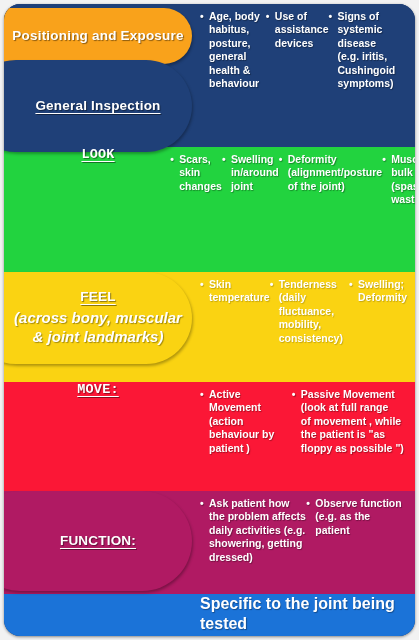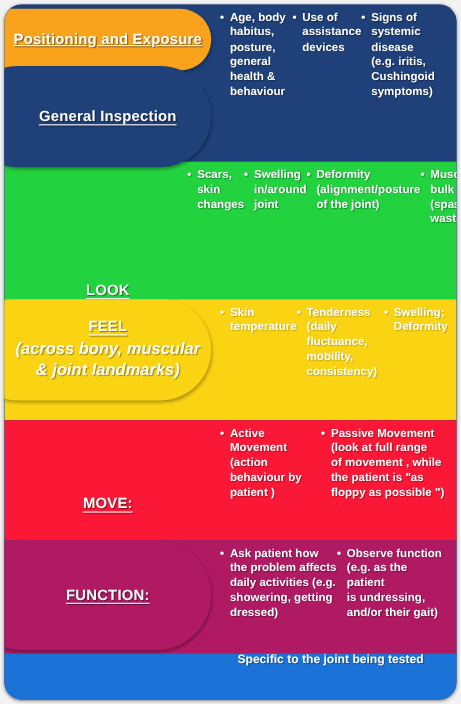--- a/index.html
+++ b/index.html
@@ -57,39 +57,39 @@
                 box-shadow:1px 2px 3px rgba(0,0,0,.30);}
 
   
   .lbl{
     color:#ffffff;
     font-weight:bold;
     font-size:13.5px;
     line-height:1.18;
     letter-spacing:.2px;
     text-shadow:1px 1px 1px rgba(0,0,0,.45);
-    text-decoration:underline;
   }
   .lbl.u{text-decoration:underline;text-underline-offset:3px;}
   .lbl-sub{
     color:#ffffff;
     font-style:italic;
     font-weight:bold;
     font-size:15px;
     line-height:1.25;
     margin-top:4px;
     text-shadow:1px 1px 1px rgba(0,0,0,.35);
     max-width:180px;
   }
 
   
   .band-label{
     position:absolute;
-    display:flex;align-items:flex-end;justify-content:center;
+    display:flex;align-items:flex-start;justify-content:center;
     text-align:center;
+    font-family:Liberation Mono, monospace;
   }
   .lbl-look     {left:0;top:143px;width:188px;height:125px;}
   .lbl-move     {left:0;top:378px;width:188px;height:84px;}
   .lbl-special  {left:0;top:590px;width:190px;height:42px;}
 
   
   .items{
     position:absolute;
     left:196px;
     width:215px;
@@ -115,21 +115,21 @@
     padding-left:9px;
     margin:6px 0;
     text-shadow:.8px .8px 1px rgba(0,0,0,.35);
   }
   .bullet::before{
     content:"\2022";
     position:absolute;left:0;top:0;
   }
   .plain{
     color:#ffffff;
-    font-size:11px;
+    font-size:16px;
     line-height:1.25;
     text-align:left;
     padding-right:6px;
     text-shadow:.8px .8px 1px rgba(0,0,0,.35);
   }
   .it-yellow .bullet{text-shadow:.8px .8px 1px rgba(0,0,0,.22);}
 </style>
 </head>
 <body>
 
@@ -198,21 +198,20 @@
     </div>
 
     <div class="items it-magenta">
       <div class="bullet">
         <span>Ask patient how the problem affects</span><br>
         <span>daily activities (e.g. showering, getting</span><br>
         <span>dressed)</span>
       </div>
       <div class="bullet">
         <span>Observe function (e.g. as the patient</span><br>
-        <span>is undressing, and/or their gait)</span>
       </div>
     </div>
 
     <div class="items it-bottom">
       <div class="plain">Specific to the joint being tested</div>
     </div>
 
     <div class="pill pill-orange">
       <div class="lbl">Positioning and Exposure</div>
     </div>

